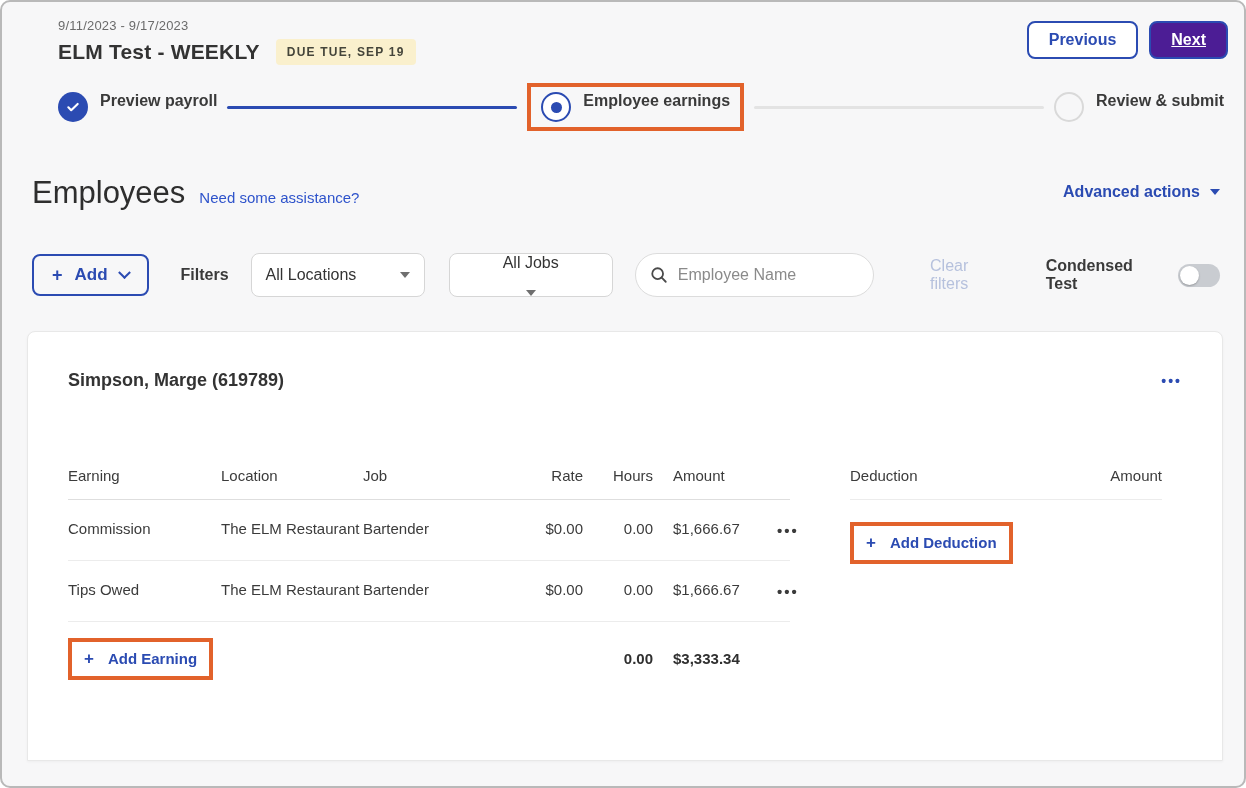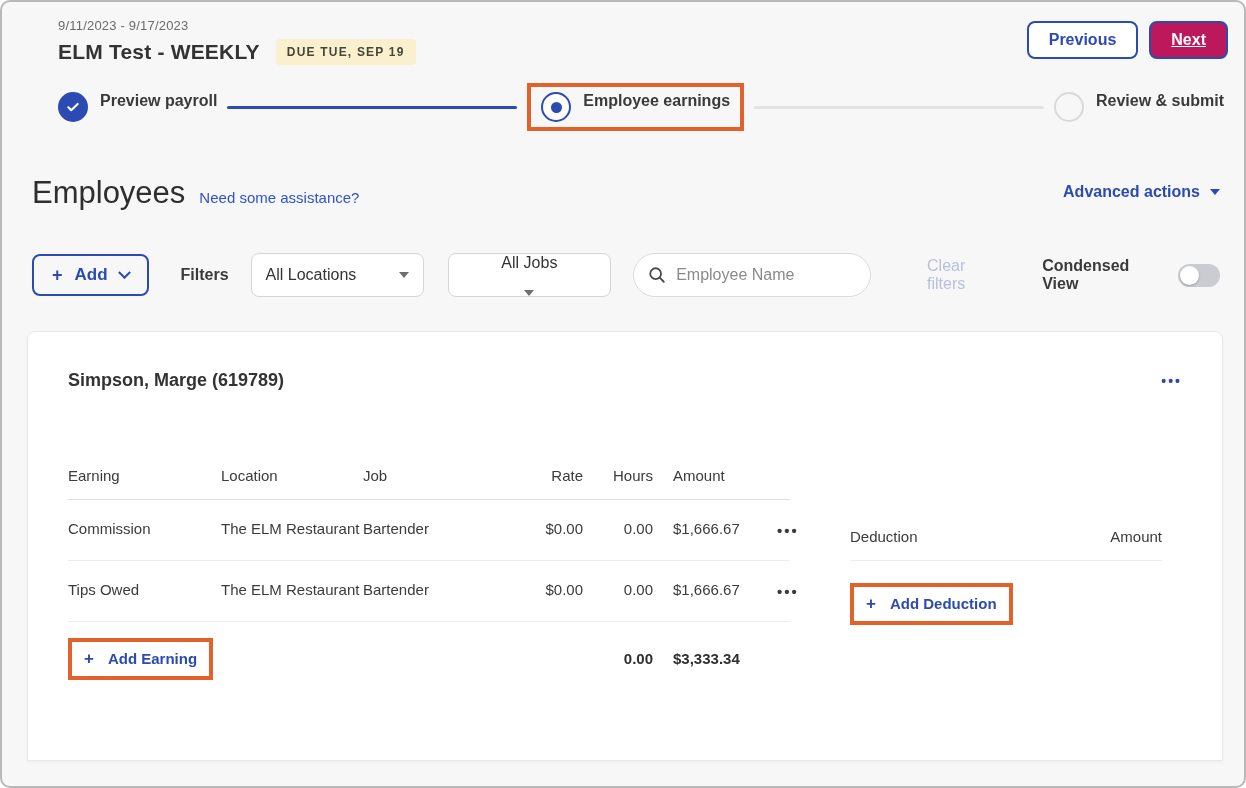--- a/index.html
+++ b/index.html
@@ -22,21 +22,21 @@
   .due-badge {
     background: #faf0cd; color: #45453a; font-size: 12px; font-weight: 700;
     letter-spacing: 1.2px; padding: 6px 11px; border-radius: 4px;
   }
   .nav-buttons { position: absolute; top: 19px; right: 16px; display: flex; gap: 11px; }
   .btn {
     font-family: inherit; font-size: 16px; font-weight: 700; cursor: pointer;
     border-radius: 8px; padding: 8px 20px; line-height: 1.1;
   }
   .btn-outline { background: #fff; color: #2b4bb2; border: 2px solid #2b4bb2; }
-  .btn-solid { background: #be185d; color: #fff; border: 2px solid #2b4bb2; text-decoration: underline; }
+  .btn-solid { background: #4c1d95; color: #fff; border: 2px solid #2b4bb2; text-decoration: underline; }
 
   
   .stepper { display: flex; align-items: center; margin: 18px 20px 0 56px; }
   .step { display: flex; align-items: flex-start; gap: 12px; white-space: nowrap; }
   .step-label { font-size: 16px; font-weight: 700; color: #3a3a3a; }
   .step-circle { width: 30px; height: 30px; border-radius: 50%; flex: 0 0 auto;
     display: flex; align-items: center; justify-content: center; }
   .circle-complete { background: #2b4bb2; }
   .circle-current { background: #fff; border: 2px solid #2b4bb2; }
   .circle-current .dot { width: 11px; height: 11px; border-radius: 50%; background: #2b4bb2; }
@@ -88,21 +88,21 @@
     border-radius: 50%; background: #fff; box-shadow: 0 1px 2px rgba(0,0,0,.25); }
 
   
   .employee-card { margin: 34px 0 0 25px; width: 1196px; min-height: 430px;
     background: #fff; border: 1px solid #e8e8e8; border-radius: 8px 8px 0 0;
     box-shadow: 0 1px 3px rgba(0,0,0,.04); padding: 38px 40px 30px 40px; }
   .card-head { display: flex; align-items: center; justify-content: space-between; }
   .employee-name { font-size: 18px; font-weight: 600; color: #333; }
   .ellipsis-menu { color: #2b4bb2; font-size: 14px; font-weight: 700; letter-spacing: 2px;
     cursor: pointer; line-height: 1; }
-  .tables-row { display: flex; margin-top: 74px; align-items: center; }
+  .tables-row { display: flex; margin-top: 74px; align-items: flex-start; }
 
   .earn-grid { width: 722px; }
   .eg-row { display: grid;
     grid-template-columns: 153px 142px 150px 70px 70px 124px 1fr;
     align-items: start; }
   .eg-header { color: #737373; font-size: 15px; padding-bottom: 12px;
     border-bottom: 1px solid #dedede; }
   .cell { font-size: 15px; color: #3b3b3b; line-height: 22px; }
   .cell-right { text-align: right; }
   .cell-amount { padding-left: 20px; }
@@ -194,21 +194,21 @@
     <div class="search-wrap">
       <span style="display:flex;">
         <svg width="18" height="18" viewBox="0 0 20 20">
             <circle cx="8.5" cy="8.5" r="6" stroke="#4a4a4a" stroke-width="2" fill="none"></circle>
             <line x1="13" y1="13" x2="17.5" y2="17.5" stroke="#4a4a4a" stroke-width="2" stroke-linecap="round"></line>
           </svg>
       </span>
       <input class="search-input" type="text" placeholder="Employee Name" style="">
     </div>
     <span class="clear-filters">Clear filters</span>
-    <span class="condensed-label">Condensed View</span>
+    <span class="condensed-label">Condensed Test</span>
     <span class="toggle">
         <span class="toggle-knob"></span>
       </span>
   </div>
 
   <div class="employee-card">
     <div class="card-head">
       <span class="employee-name">Simpson, Marge (619789)</span>
       <span class="ellipsis-menu">•••</span>
     </div>

